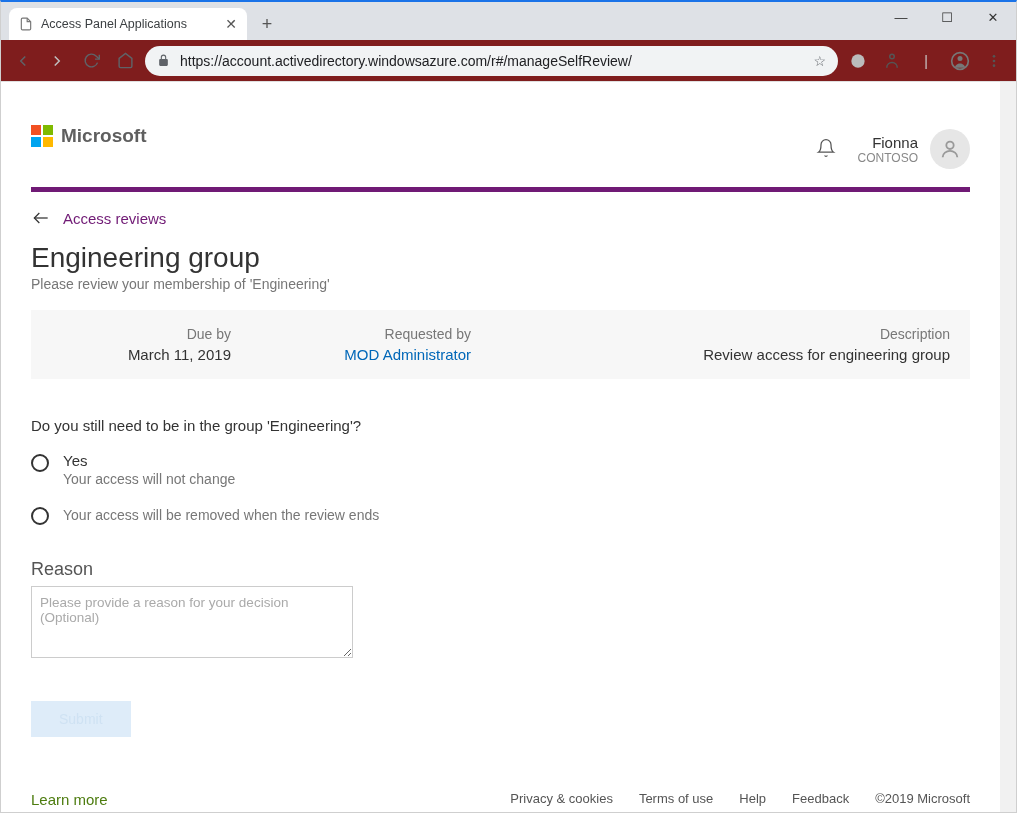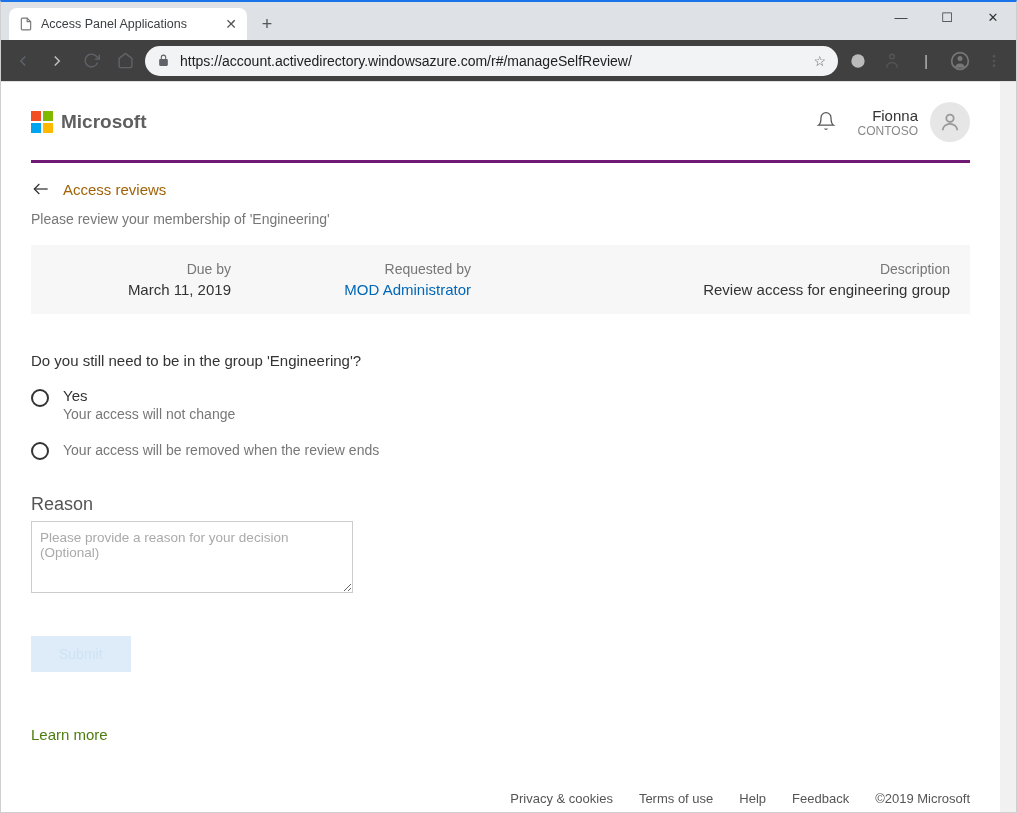--- a/index.html
+++ b/index.html
@@ -25,48 +25,48 @@
     padding: 0 10px;
     width: 238px;
     gap: 8px;
     font-size: 12.5px;
     color: #3c4043;
   }
   .tab-close { margin-left: auto; font-size: 14px; color: #555; cursor: pointer; }
   .new-tab { width: 28px; height: 28px; display:flex;align-items:center;justify-content:center;font-size:18px;color:#555;margin-left:6px;margin-bottom:2px;cursor:pointer;}
   .window-controls { position: absolute; right: 0; top: 0; display: flex; height: 30px; }
   .win-btn { width: 46px; display:flex;align-items:center;justify-content:center;font-size:13px;color:#333;cursor:pointer;}
-  .addr-row { height: 42px; background:#404040; border-bottom:1px solid #e0e0e0; display:flex; align-items:center; padding: 16px 8px; gap:6px;}
+  .addr-row { height: 42px; background:#7f1d1d; border-bottom:1px solid #e0e0e0; display:flex; align-items:center; padding: 16px 8px; gap:6px;}
   .nav-btn { width:28px;height:28px;display:flex;align-items:center;justify-content:center;color:#5f6368;border-radius:50%;cursor:pointer;}
   .nav-btn.disabled{color:#bfbfbf;}
   .omnibox { flex:1; height:30px; background:#f1f3f4; border-radius:15px; display:flex; align-items:center; padding:0 12px; gap:10px; color:#202124; font-size:14px;}
   .omnibox .url { flex:1; white-space:nowrap; overflow:hidden; }
   .omnibox .star{color:#5f6368;}
   .ext-icon{width:28px;height:28px;display:flex;align-items:center;justify-content:center;color:#888;}
   .page-area{flex:1; display:flex; background:#fff;}
   .content-scroll{flex:1; padding: 0 0 0 0; overflow:hidden; position:relative;}
   .scrollbar{width:16px;background:#f1f1f1;}
   
   .page-inner{padding: 14px 30px 0 30px;}
-  .ms-header{display:flex;align-items:center;justify-content:space-between;padding:6px 0 18px 0;border-bottom:3px solid #701a75;}
+  .ms-header{display:flex;align-items:center;justify-content:space-between;padding:6px 0 18px 0;border-bottom:5px solid #701a75;}
   .ms-logo{display:flex;align-items:center;gap:8px;}
   .ms-logo-squares{width:22px;height:22px;display:grid;grid-template-columns:1fr 1fr;grid-template-rows:1fr 1fr;gap:2px;}
   .sq{width:100%;height:100%;}
   .ms-logo-text{font-size:19px;color:#5f5f5f;font-weight:600;}
-  .header-right{display:flex;align-items:center;gap:22px;}
+  .header-right{display:flex;align-items:center;gap:22px;margin-top:27px;}
   .bell{color:#555;}
   .user-block{display:flex;align-items:center;gap:12px;}
   .user-texts{text-align:right;}
   .user-name{font-size:15px;color:#333;}
   .user-org{font-size:12px;color:#888;}
   .avatar{width:40px;height:40px;border-radius:50%;background:#e6e6e6;display:flex;align-items:center;justify-content:center;color:#888;}
   
   .back-row{display:flex;align-items:center;gap:12px;padding:16px 0 10px 0;}
   .back-row svg{color:#333;}
-  .back-row span{font-size:15px;color:#a16207;}
+  .back-row span{font-size:15px;color:#701a75;}
   .page-title{font-size:28px;font-weight:300;color:#333;margin-top:4px;}
   .page-sub{color:#777;font-size:14px;margin-top:2px;}
   
   .info-panel{background:#f7f7f7;margin-top:18px;padding:16px 20px;display:flex;gap:60px;}
   .info-col{min-width:180px;text-align:right;}
   .info-label{color:#777;font-size:14px;margin-bottom:4px;}
   .info-value{color:#333;font-size:15px;}
   .info-link{color:#0067b8;font-size:15px;cursor:pointer;}
   
   .question{margin-top:38px;font-size:15px;color:#333;}
@@ -199,20 +199,21 @@
         </div>
 
         <div class="back-row">
           <svg width="20" height="20" viewBox="0 0 24 24" fill="none" stroke="currentColor" stroke-width="1.5">
               <line x1="20" y1="12" x2="4" y2="12"></line>
               <polyline points="10 18 4 12 10 6"></polyline>
             </svg>
           <span>Access reviews</span>
         </div>
 
+        <h1 class="page-title">Engineering group</h1>
         <div class="page-sub">Please review your membership of 'Engineering'</div>
 
         <div class="info-panel">
           <div class="info-col">
             <div class="info-label">Due by</div>
             <div class="info-value">March 11, 2019</div>
           </div>
           <div class="info-col">
             <div class="info-label">Requested by</div>
             <div class="info-link">MOD Administrator</div>

